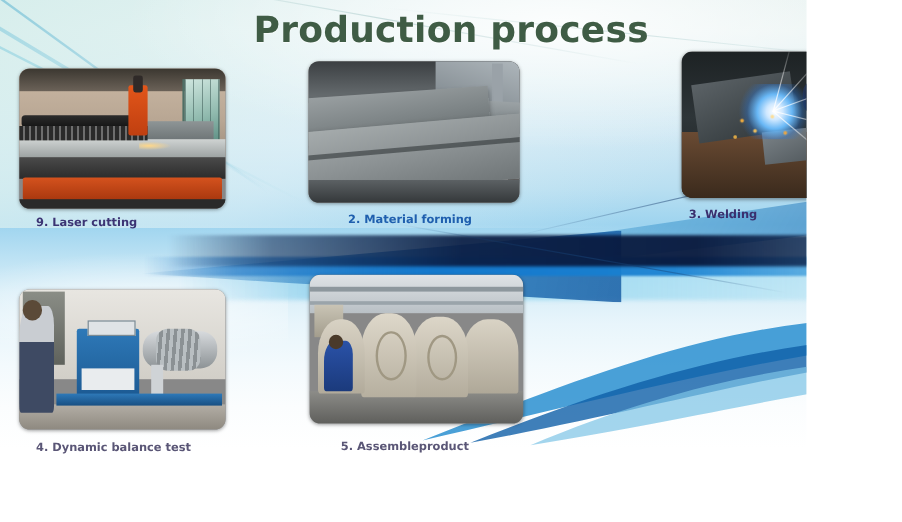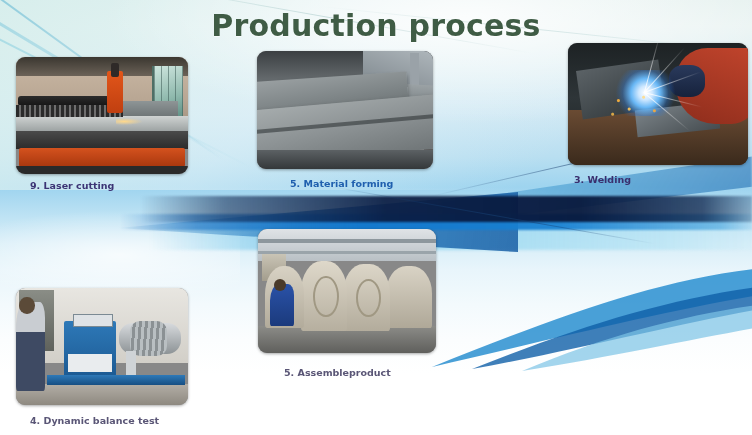--- a/index.html
+++ b/index.html
@@ -2,21 +2,21 @@
 <html><head>
 <meta charset="utf-8">
 <style>
   html,body{margin:0;padding:0;}
   body{
     width:752px;height:435px;overflow:hidden;
     font-family:"Liberation Sans",sans-serif;
     background:#ffffff;
   }
   #slide{
-    position:relative;width:752px;height:435px;overflow:hidden;
+    position:relative;width:672px;height:435px;overflow:hidden;
     background:#ffffff;
   }
 
   
   .bg-base{
     position:absolute;left:0;top:0;width:752px;height:435px;
     background:
       linear-gradient(180deg,
         #e4f0ee 0%,
         #e9f3f2 6%,
@@ -270,21 +270,21 @@
           <div class="l p2-sky"></div>
           <div class="l p2-col"></div>
         <div class="l p2-plate3"></div>
           <div class="l p2-dl"></div>
         <div class="l p2-plate1"></div>
           <div class="l p2-plate2"></div>
         <div class="l p2-edge"></div>
           <div class="l p2-dark"></div>
       </div>
     </div>
-    <div class="cap" style="left:33px;top:127px;color:#1f5fae;">5. Material forming</div>
+    <div class="cap" style="left:33px;top:127px;color:#1f5fae;">2. Material forming</div>
   </div>
 
   <div class="card" style="left:520px;top:43px;padding-left:48px;">
     <div class="photo" style="width:180px;height:122px;">
       <div class="scene">
         <div class="l p3-bg"></div>
         <div class="l p3-tabletop"></div>
         <div class="l p3-plate"></div>
           <div class="l p3-plate2"></div>
         <div class="l p3-arm"></div>
@@ -294,21 +294,21 @@
         <div class="p3-ray" style="transform:rotate(-48deg);"></div>
         <div class="p3-ray" style="transform:rotate(-20deg);"></div>
         <div class="p3-ray" style="transform:rotate(14deg);"></div>
         <div class="p3-ray" style="transform:rotate(40deg);"></div>
         <div class="p3-ray" style="transform:rotate(-75deg);"></div>
       </div>
     </div>
     <div class="cap" style="left:54px;top:131px;color:#3a2f6e;">3. Welding</div>
   </div>
 
-  <div class="card" style="left:16px;top:241px;margin-top:47px;">
+  <div class="card" style="left:16px;top:241px;">
     <div class="photo" style="width:172px;height:117px;">
       <div class="scene">
         <div class="l p4-wall"></div>
           <div class="l p4-door"></div>
         <div class="l p4-floor"></div>
         <div class="l p4-rotor"></div>
           <div class="l p4-rotor2"></div>
         <div class="l p4-stand"></div>
         <div class="l p4-mach"></div>
           <div class="l p4-panel"></div>

